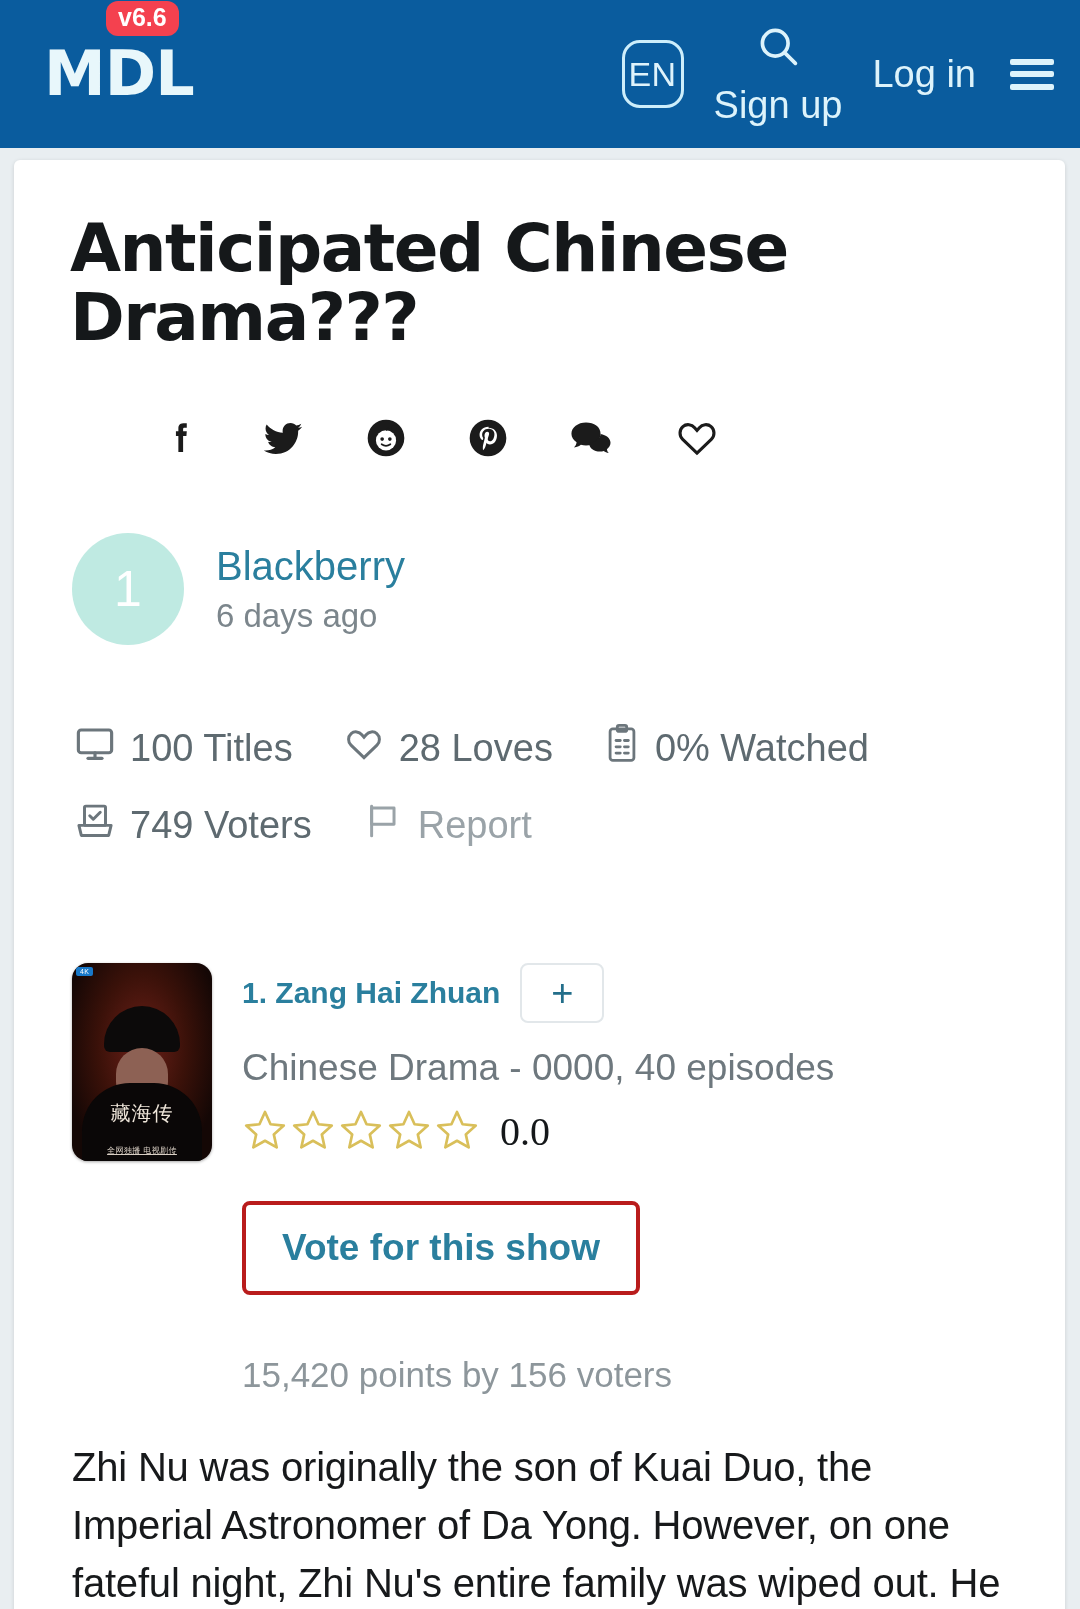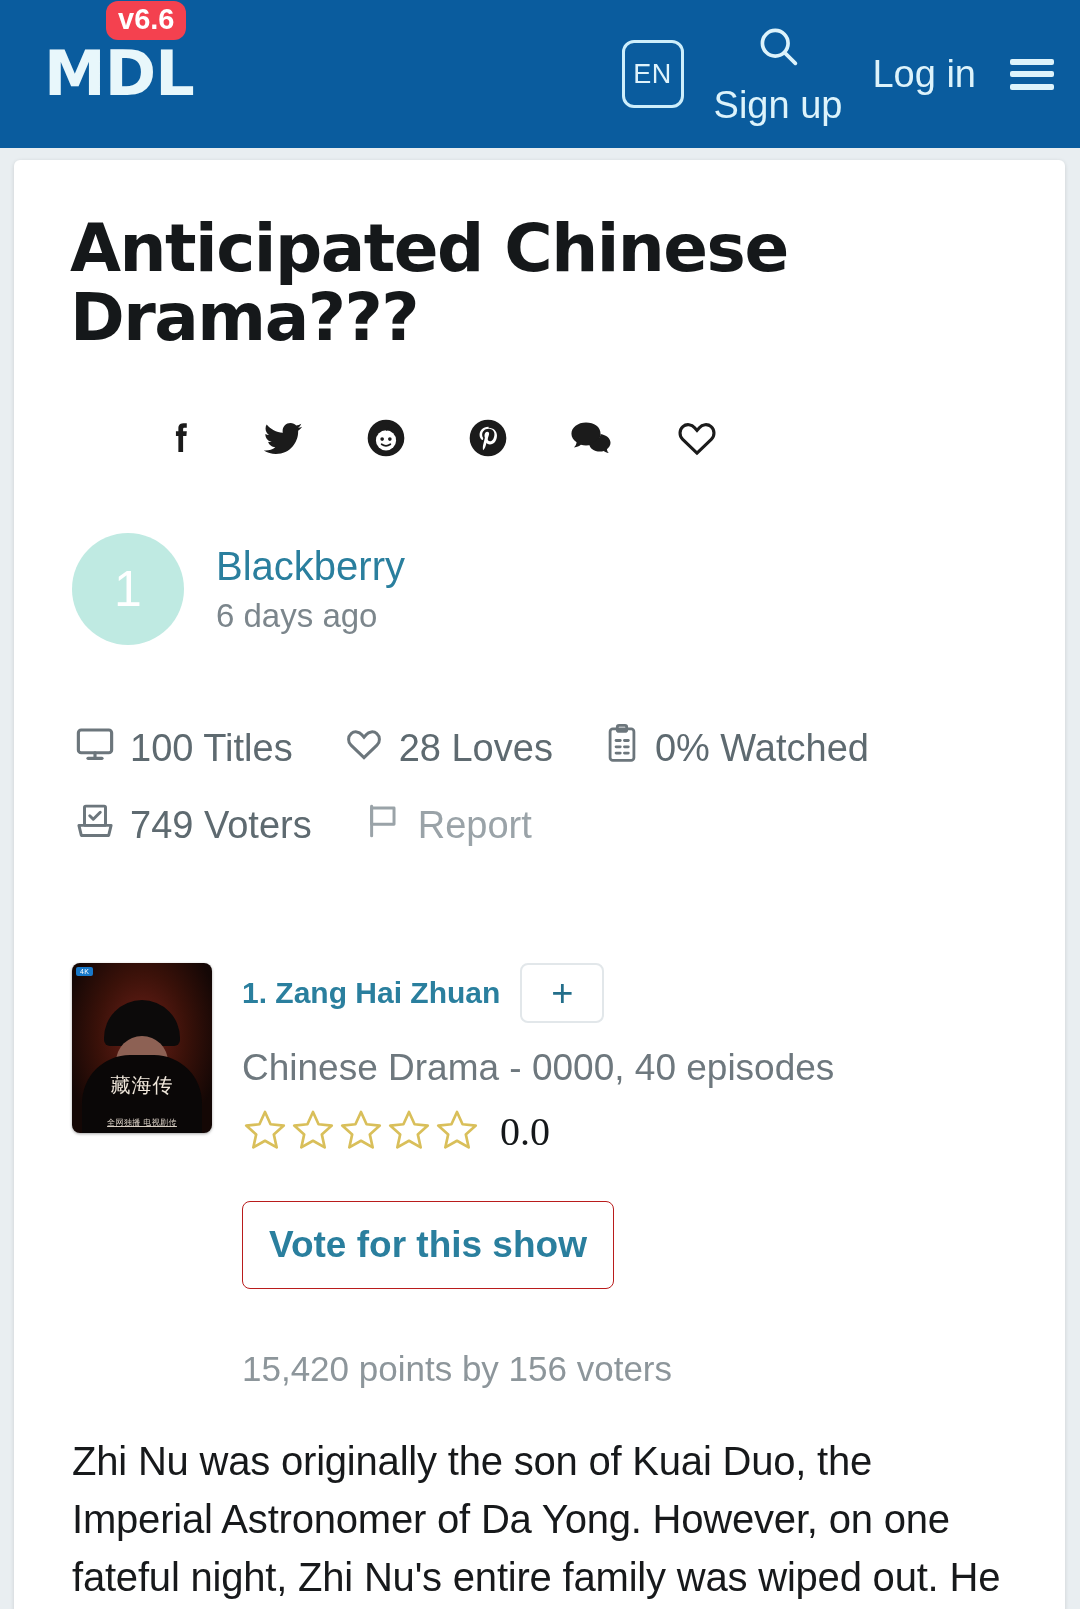--- a/index.html
+++ b/index.html
@@ -32,39 +32,39 @@
     color: #e8f7fb;
     line-height: 1;
   }
 
   .version-badge {
     position: absolute;
     top: -42px;
     left: 62px;
     background: #f4414f;
     color: #ffffff;
-    font-size: 29px;
+    font-size: 25px;
     font-weight: 600;
     padding: 4px 12px 6px 12px;
     border-radius: 12px;
     line-height: 1;
   }
 
   .nav-right {
     margin-left: auto;
     display: flex;
     align-items: center;
     gap: 30px;
   }
 
   .lang-box {
     border: 3px solid #cdeefb;
-    border-radius: 12px;
+    border-radius: 18px;
     color: #dff3fb;
-    font-size: 27px;
+    font-size: 34px;
     width: 62px;
     height: 68px;
     display: flex;
     align-items: center;
     justify-content: center;
     letter-spacing: 0.5px;
   }
 
   .search-signup {
     display: flex;
@@ -189,22 +189,22 @@
   
   .entry {
     margin-top: 112px;
     display: flex;
     gap: 30px;
     padding-left: 10px;
   }
 
   .poster {
     width: 140px;
-    height: 170px;
-    border-radius: 8px;
+    height: 198px;
+    border-radius: 16px;
     flex: none;
     position: relative;
     overflow: hidden;
     background:
       radial-gradient(ellipse at 50% 42%, #6d2018 0%, #3a1109 45%, #140705 80%),
       #120604;
     box-shadow: 0 1px 3px rgba(0,0,0,.35);
   }
   .poster .p-hat {
     position: absolute;
@@ -318,27 +318,27 @@
   }
 
   .vote-row {
     display: flex;
     align-items: flex-start;
     flex-wrap: wrap;
     gap: 30px;
     margin-top: 44px;
   }
   .vote-btn {
-    border: 1px solid #b91c1c;
+    border: 4px solid #b91c1c;
     border-radius: 8px;
     background: #fff;
     color: #2a7f9e;
     font-size: 37px;
     font-weight: 700;
-    padding: 22px 26px;
+    padding: 22px 36px;
     white-space: nowrap;
   }
   .points {
     color: #8d969b;
     font-size: 35px;
     padding-top: 26px;
     max-width: 430px;
     line-height: 1.35;
   }
 

